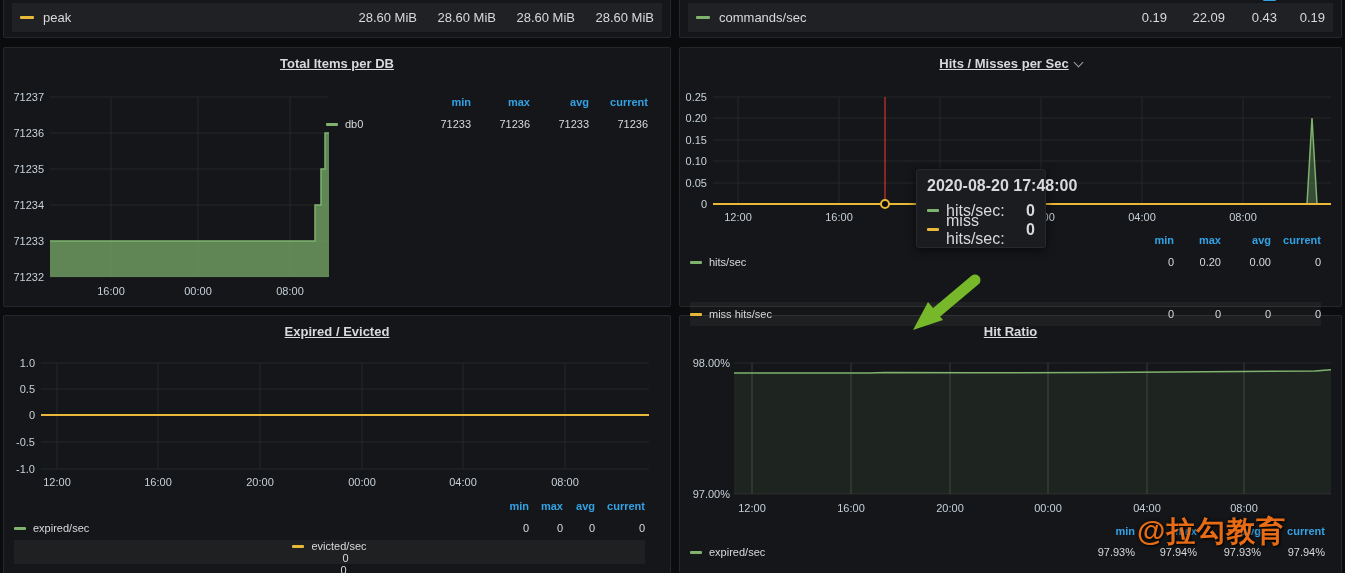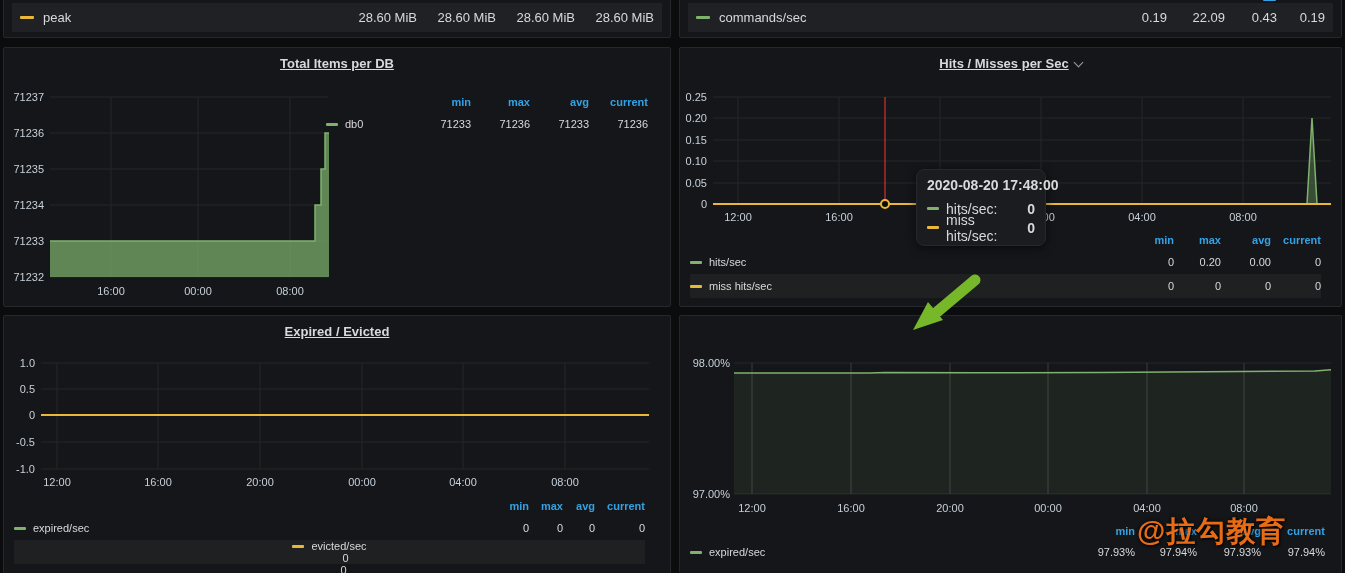--- a/index.html
+++ b/index.html
@@ -47,23 +47,23 @@
   .legend { position:absolute; font-size:11px; z-index:4; }
   .lrow { display:flex; align-items:center; }
   .lhead { color:#33a2e5; font-weight:700; text-align:right; cursor:pointer; }
   .vc { text-align:right; color:#d8d9da; }
   .series-name { color:#d8d9da; cursor:pointer; }
   .alt { background:rgba(255,255,255,0.045); }
   .series-cell { display:flex; align-items:center; flex:1; }
   
   .tooltip {
     position:absolute; z-index:20;
-    background:#1a1c20; border:1px solid #26282d; border-radius:8px;
+    background:#1a1c20; border:1px solid #26282d; border-radius:3px;
     box-shadow:0 2px 10px rgba(0,0,0,0.6);
-    padding:7px 10px 8px 10px; font-size:14px; width:130px;
+    padding:7px 10px 8px 10px; font-size:16px; width:130px;
   }
   .tooltip .tt-time { font-weight:700; margin-bottom:6px; white-space:nowrap; }
   .tt-row { display:flex; align-items:center; height:19px; }
   .tt-row .tt-val { margin-left:auto; font-weight:700; }
   
   .watermark {
     position:absolute; left:1137px; top:512px; z-index:60;
     font-size:29px; font-weight:700; letter-spacing:1px;
     color:#f97316; opacity:0.93;
     text-shadow:0 0 4px rgba(0,0,0,0.95), 1px 1px 2px #000;
@@ -221,21 +221,21 @@
     <div class="lrow" style="height:24px;">
       <span class="series-cell">
         <span class="dash sm green"></span>
         <span class="series-name">hits/sec</span>
       </span>
       <span class="vc" style="width:48px;">0</span>
       <span class="vc" style="width:47px;">0.20</span>
       <span class="vc" style="width:50px;">0.00</span>
       <span class="vc" style="width:50px;">0</span>
     </div>
-    <div class="lrow alt" style="height:24px;">
+    <div class="lrow alt" style="height:24px;margin-top:28px;">
       <span class="series-cell">
         <span class="dash sm yellow"></span>
         <span class="series-name">miss hits/sec</span>
       </span>
       <span class="vc" style="width:48px;">0</span>
       <span class="vc" style="width:47px;">0</span>
       <span class="vc" style="width:50px;">0</span>
       <span class="vc" style="width:50px;">0</span>
     </div>
   </div>
@@ -301,20 +301,23 @@
       </span>
       <span class="vc" style="width:38px;">0</span>
       <span class="vc" style="width:34px;">0</span>
       <span class="vc" style="width:32px;">0</span>
       <span class="vc" style="width:50px;">0</span>
     </div>
   </div>
 </div>
 
 <div class="panel" style="left:679px; top:315px; width:663px; height:258px; border-bottom:none;">
+  <div class="panel-title">
+    <span>Hit Ratio</span>
+  </div>
   <svg width="663" height="258" viewBox="0 0 663 258">
     <g class="grid">
       <line x1="54" y1="47" x2="651" y2="47"></line>
       <line x1="54" y1="178" x2="651" y2="178"></line>
       <line x1="72" y1="47" x2="72" y2="178" stroke="#3a3d3b"></line>
       <line x1="171" y1="47" x2="171" y2="178" stroke="#3a3d3b"></line>
       <line x1="270" y1="47" x2="270" y2="178" stroke="#3a3d3b"></line>
       <line x1="368" y1="47" x2="368" y2="178" stroke="#3a3d3b"></line>
       <line x1="467" y1="47" x2="467" y2="178" stroke="#3a3d3b"></line>
       <line x1="564" y1="47" x2="564" y2="178" stroke="#3a3d3b"></line>

